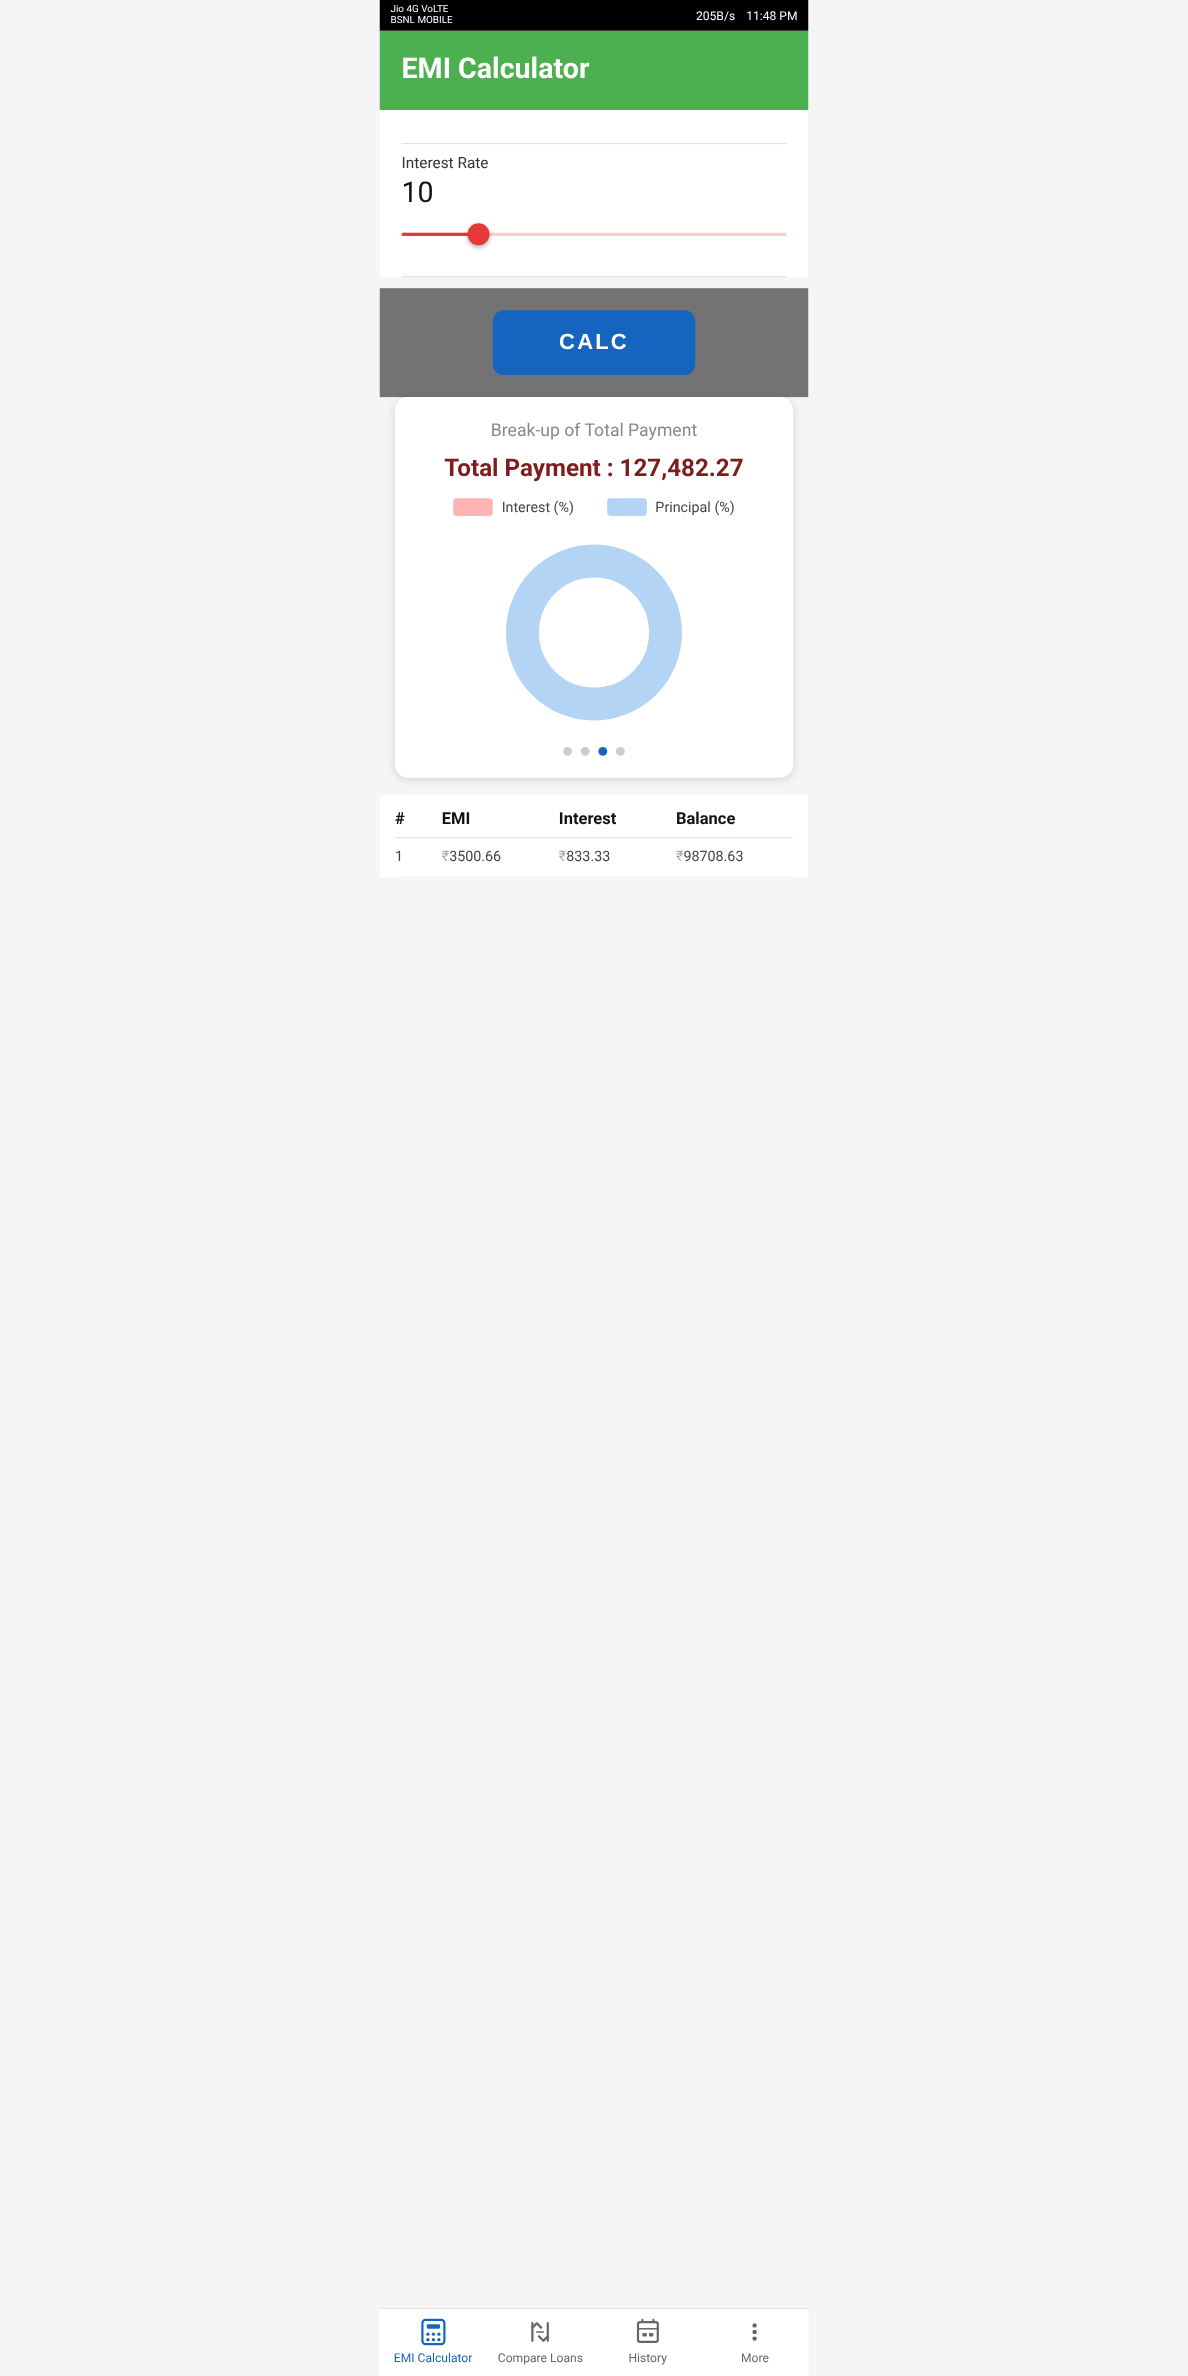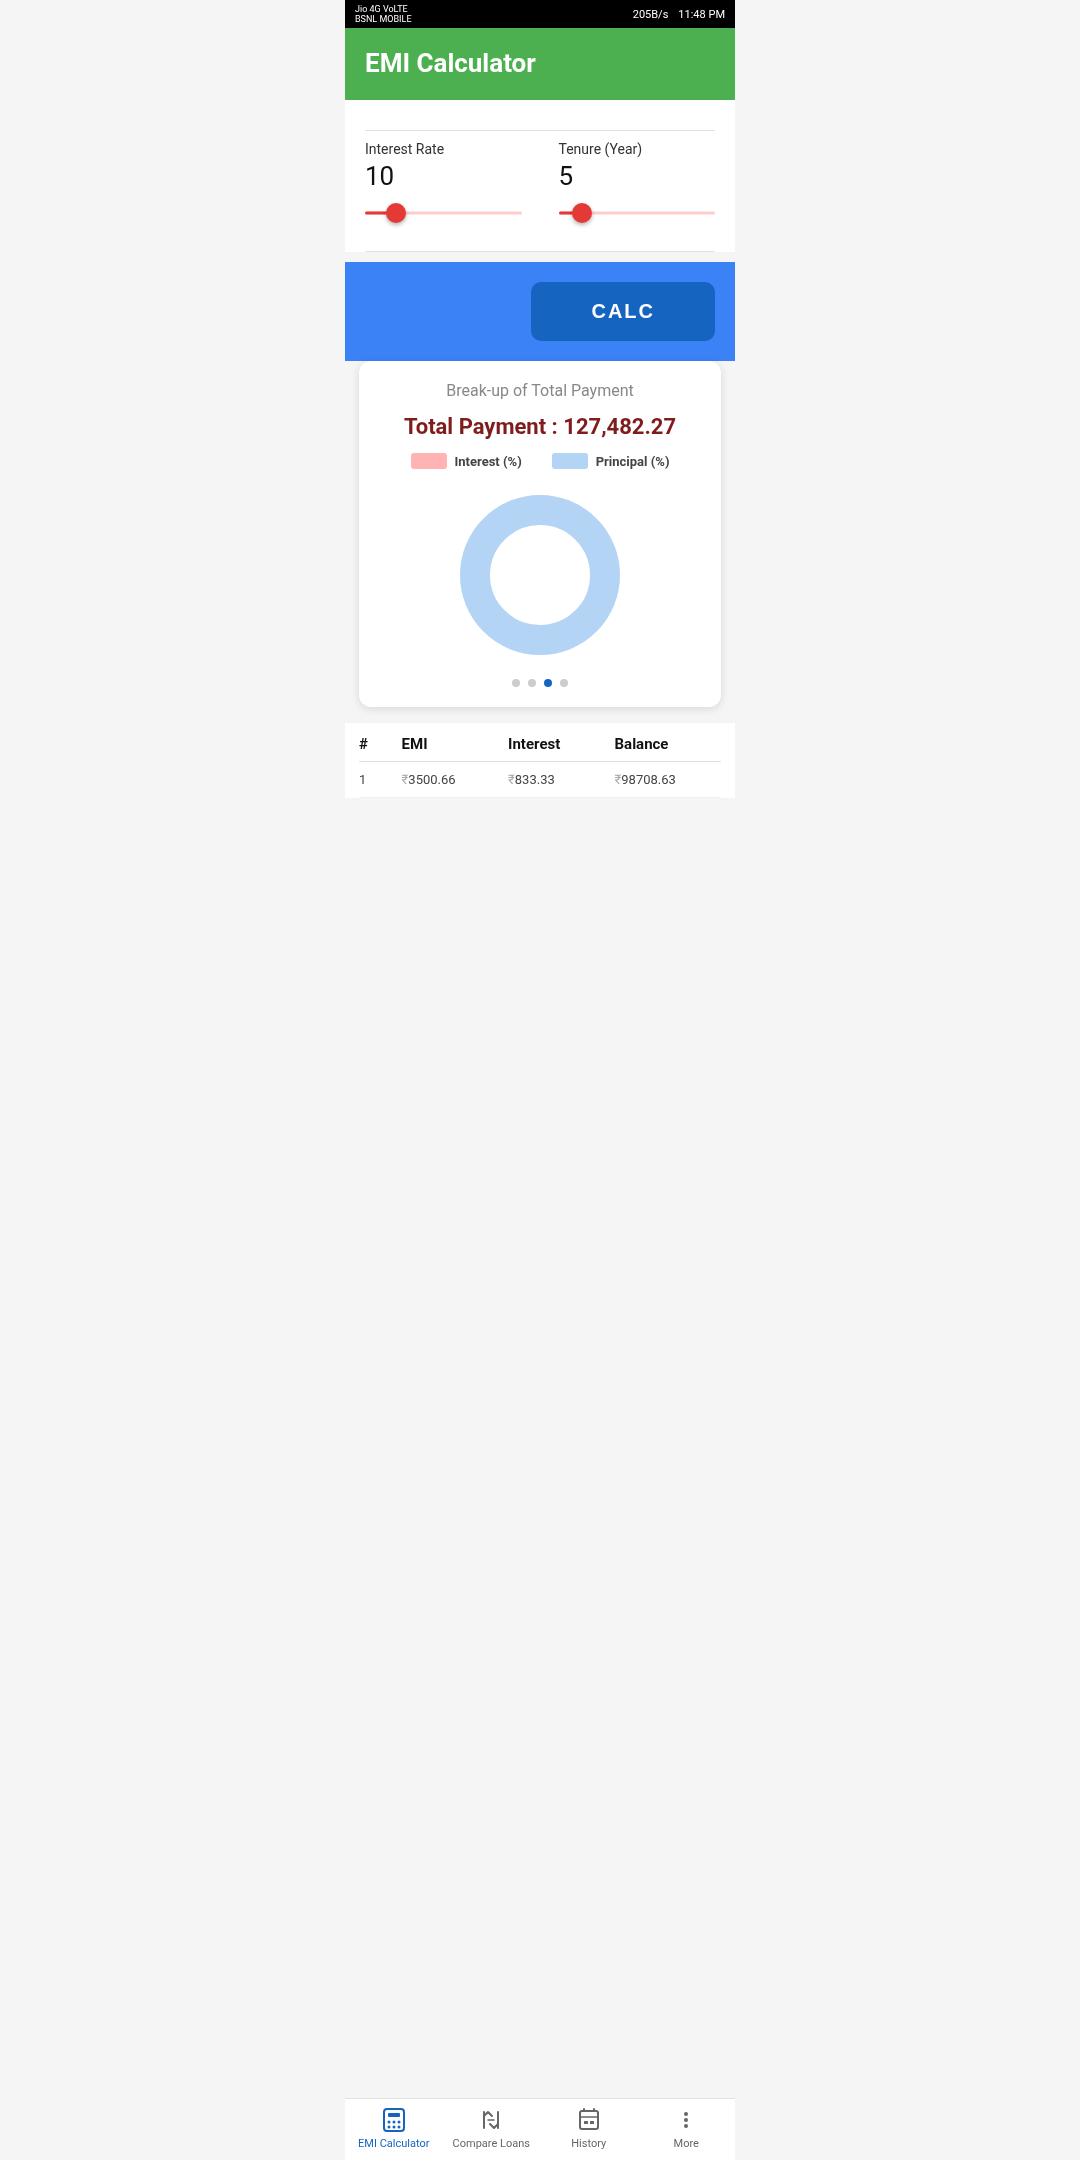--- a/index.html
+++ b/index.html
@@ -115,24 +115,24 @@
     .two-col {
       display: flex;
       gap: 37px;
     }
     .two-col .input-section {
       flex: 1;
     }
 
     
     .calc-btn-container {
-      background: #3b82f6;
+      background: #737373;
       padding: 20px;
       display: flex;
-      justify-content: flex-end;
+      justify-content: center;
     }
     .calc-btn {
       background: #1565C0;
       color: #fff;
       font-size: 20px;
       font-weight: bold;
       letter-spacing: 2px;
       border: none;
       border-radius: 10px;
       padding: 18px 60px;
@@ -162,21 +162,20 @@
     .total-payment span {
       font-size: 22px;
       font-weight: bold;
       color: #7f1d1d;
     }
     .legend {
       display: flex;
       justify-content: center;
       gap: 30px;
       margin-bottom: 16px;
-      font-weight: bold;
     }
     .legend-item {
       display: flex;
       align-items: center;
       gap: 8px;
       font-size: 13px;
       color: #444;
     }
     .legend-color {
       width: 36px;
@@ -299,30 +298,20 @@
       <div class="input-label">Interest Rate</div>
       <div class="input-value">10</div>
       <div class="slider-container">
         <div class="slider-track">
           <div class="slider-fill" style="width:20%"></div>
         </div>
         <div class="slider-thumb" style="left:20%"></div>
       </div>
     </div>
 
-    <div class="input-section">
-      <div class="input-label">Tenure (Year)</div>
-      <div class="input-value">5</div>
-      <div class="slider-container">
-        <div class="slider-track">
-          <div class="slider-fill" style="width:15%"></div>
-        </div>
-        <div class="slider-thumb" style="left:15%"></div>
-      </div>
-    </div>
   </div>
 
   <div class="divider"></div>
 
 </div>
 
 <div class="calc-btn-container">
   <button class="calc-btn">CALC</button>
 </div>
 

